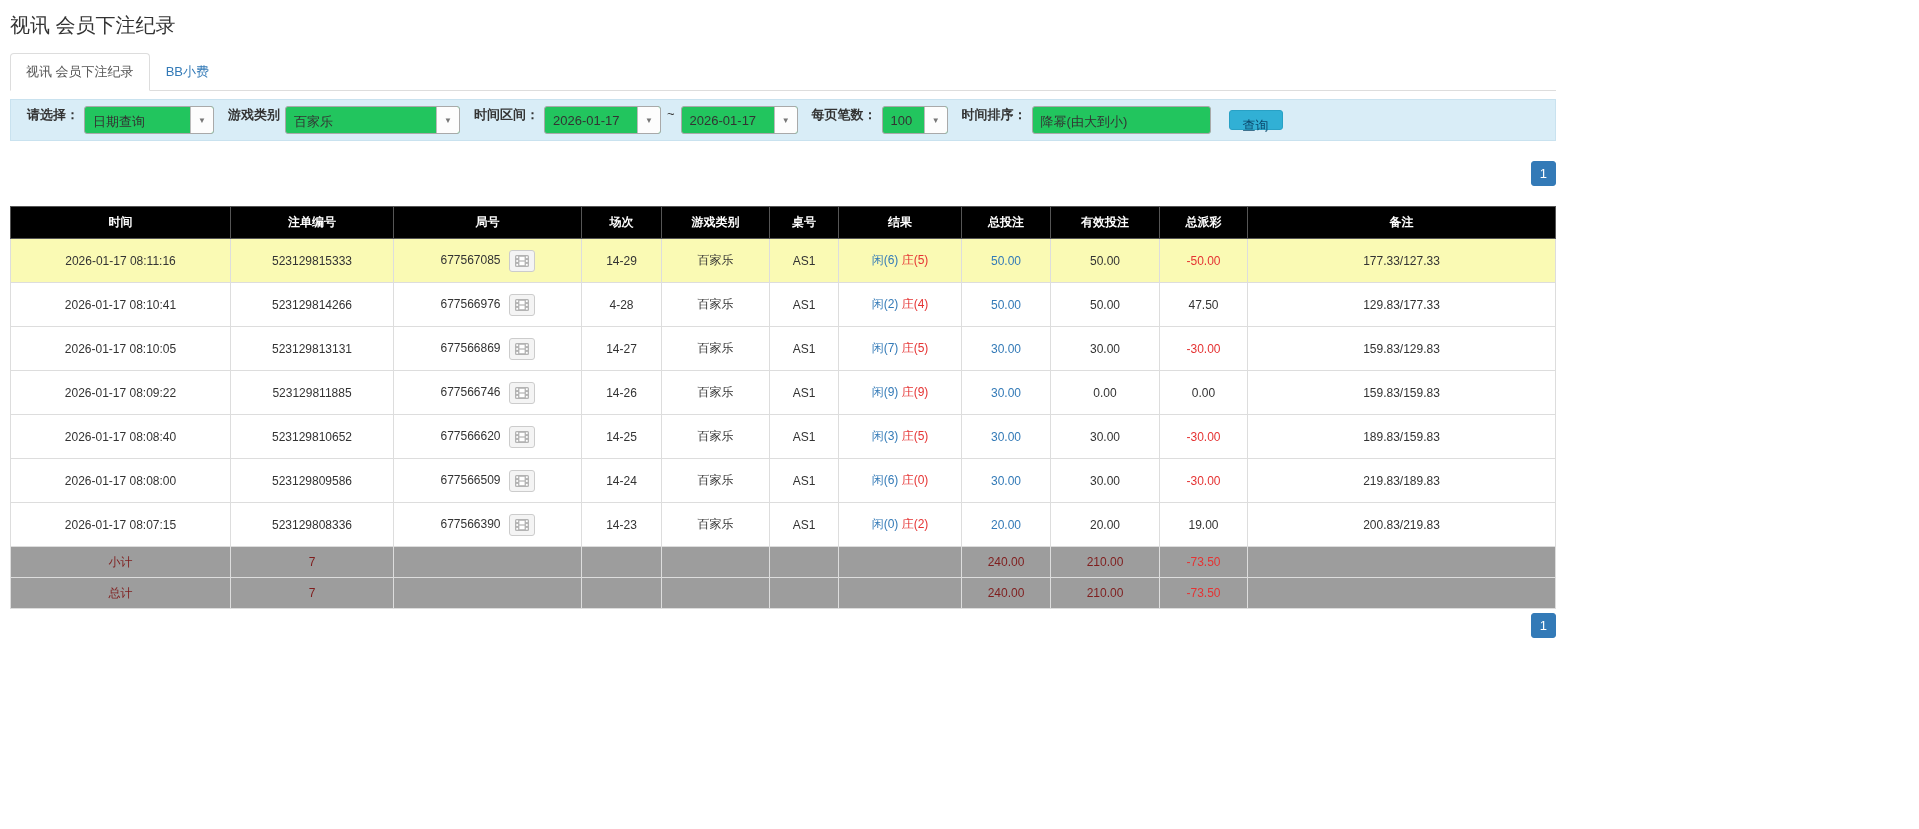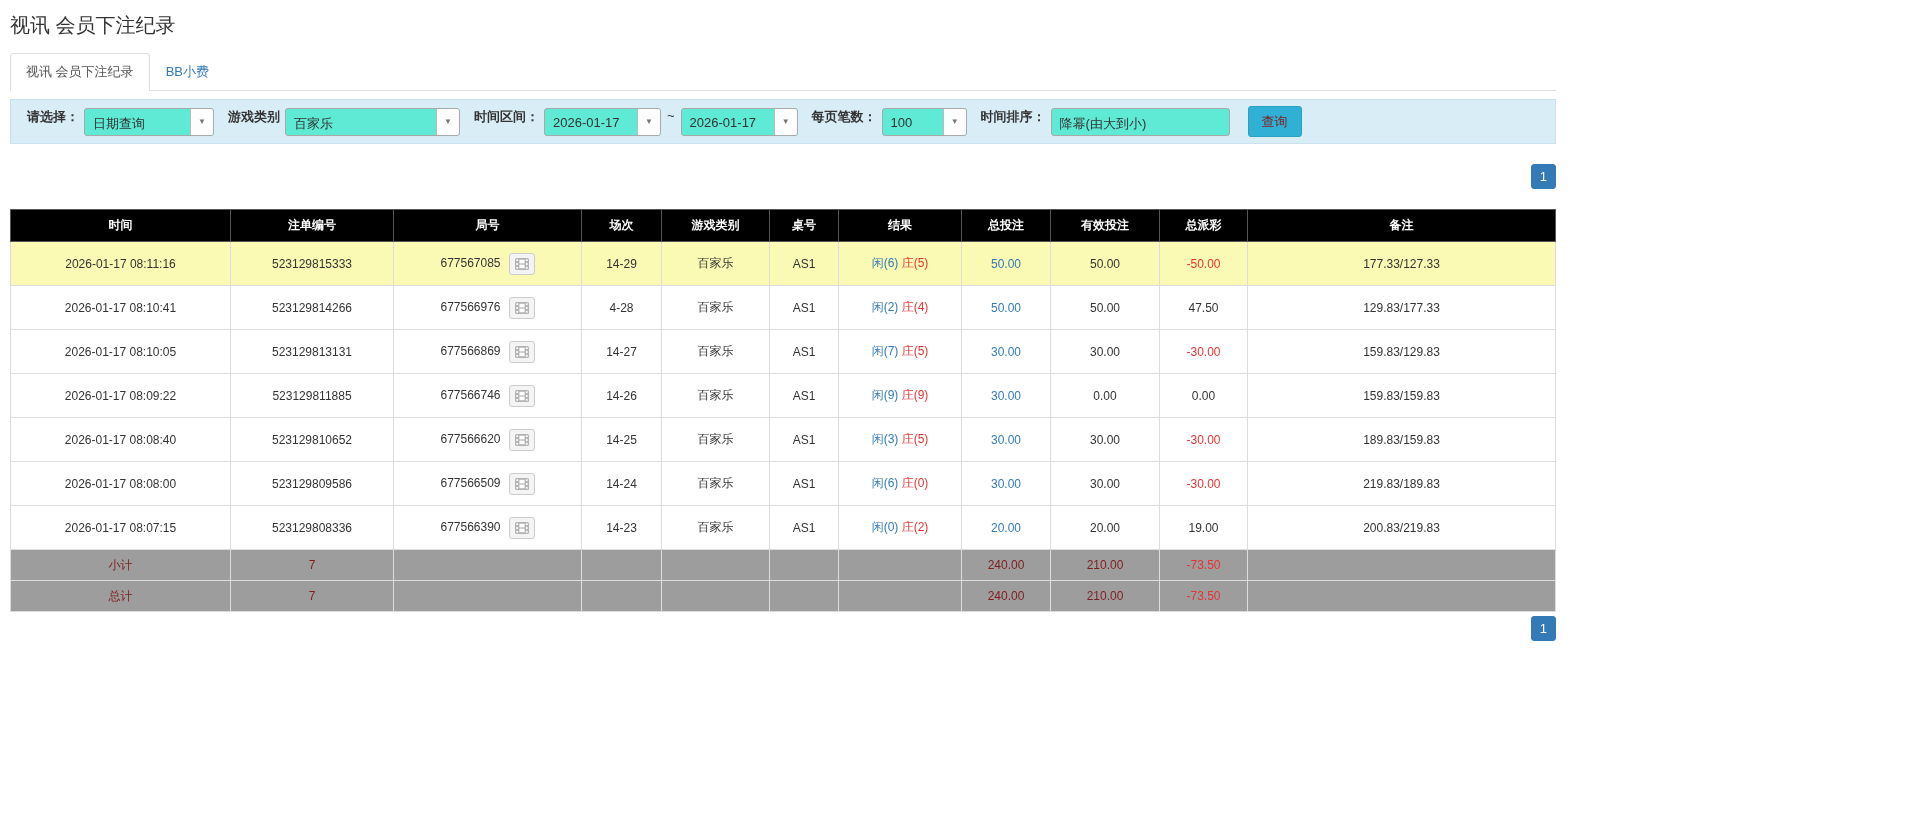--- a/index.html
+++ b/index.html
@@ -22,32 +22,32 @@
 
   
   .filter-bar {
     background: var(--filter-bg, #d9edf7); border: 1px solid #c9e2ef;
     margin-top: 8px; padding: 6px 8px; display: flex; align-items: center; font-size: 13px;
   }
   .filter-group { display: flex; margin-right: 6px; }
   .flabel { font-weight: bold; color: #333; margin: 0 5px 0 8px; white-space: nowrap; }
   .tilde { margin: 0 6px; color: #333; }
   .combo {
-    display: inline-flex; align-items: stretch; background: #5eead4;
+    display: inline-flex; align-items: stretch; background: #22c55e;
     border: 1px solid #a9a9a9; border-radius: 3px; height: 28px; overflow: hidden;
   }
   .combo-text { padding: 6px 8px; font-size: 13px; color: #333; white-space: nowrap; flex: 1; text-align: left; }
   .combo-caret {
     width: 23px; border-left: 1px solid #bbb; display: flex; align-items: center; justify-content: center;
     color: #777; font-size: 8px; background: #fdfdfd; cursor: pointer;
   }
-  .w130 { width: 130px; } .w175 { width: 175px; } .w145 { width: 117px; } .w85 { width: 85px; } .w155 { width: 179px; flex-direction: column; }
+  .w130 { width: 130px; } .w175 { width: 175px; } .w145 { width: 117px; } .w85 { width: 66px; } .w155 { width: 179px; flex-direction: column; }
   .btn-search {
-    background: var(--search-button-bg, #31b0d5); color: #7f1d1d; border: 1px solid #28a1c5;
-    border-radius: 3px; padding: 6px 13px; font-size: 13px; margin-left: 12px; cursor: pointer; height: 31px;
+    background: var(--search-button-bg, #31b0d5); color: #0c4a6e; border: 1px solid #28a1c5;
+    border-radius: 3px; padding: 6px 13px; font-size: 13px; margin-left: 12px; cursor: pointer; height: 20px;
   }
 
   
   .notice-bar {
     background: var(--notice-bg, #dff0d8); border: 1px solid #d6e9c6; border-radius: 2px;
     margin-top: 18px; padding: 11px 10px; display: flex; justify-content: space-between; align-items: center;
     font-size: 13px; color: #333;
   }
   .notice-right { color: var(--negative-red, #e53333); font-size: 12px; }
 

